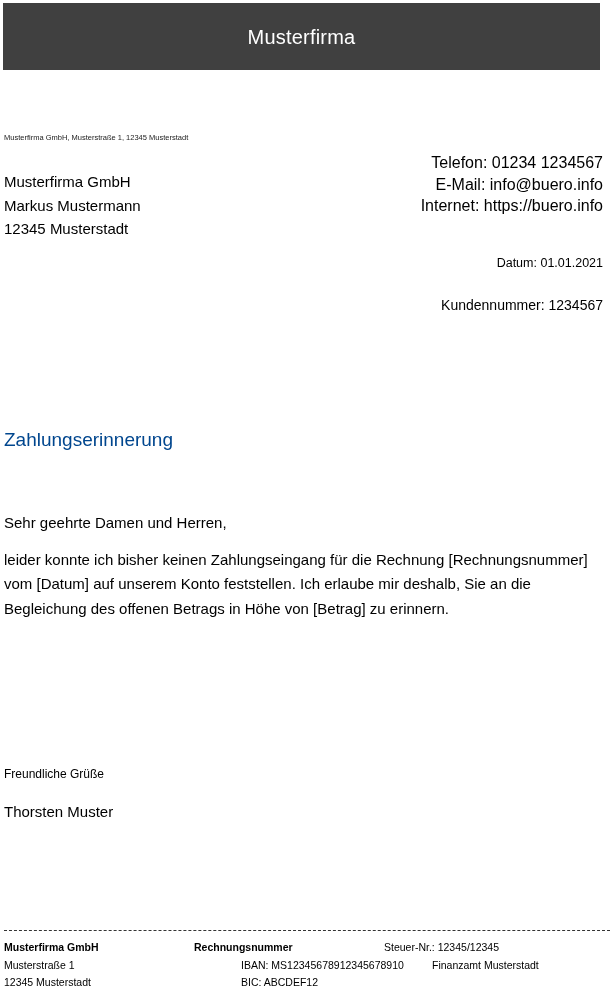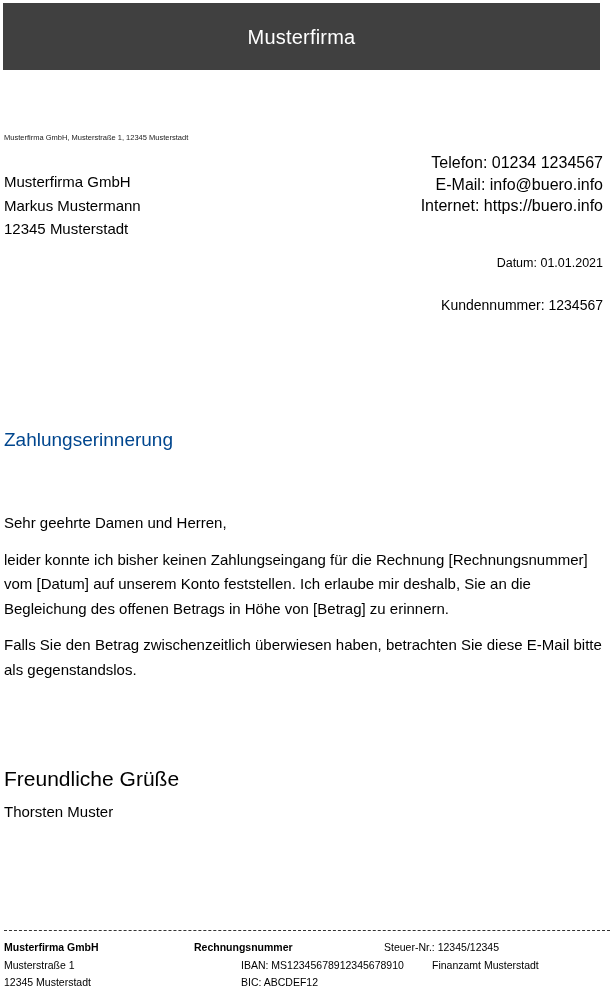--- a/index.html
+++ b/index.html
@@ -87,21 +87,21 @@
       font-size: 15px;
       line-height: 24.5px;
     }
     .body-text p {
       margin: 0 0 12px 0;
     }
     .closing {
       position: absolute;
       left: 4px;
       top: 767px;
-      font-size: 21px;
+      font-size: 12px;
     }
     .signature {
       position: absolute;
       left: 4px;
       top: 803px;
       font-size: 15px;
     }
     .footer-divider {
       position: absolute;
       left: 4px;
@@ -148,21 +148,20 @@
 </div>
 
 <div class="datum">Datum: 01.01.2021</div>
 <div class="kunden">Kundennummer: 1234567</div>
 
 <div class="subject">Zahlungserinnerung</div>
 
 <div class="body-text">
   <p>Sehr geehrte Damen und Herren,</p>
   <p>leider konnte ich bisher keinen Zahlungseingang für die Rechnung [Rechnungsnummer] vom [Datum] auf unserem Konto feststellen. Ich erlaube mir deshalb, Sie an die Begleichung des offenen Betrags in Höhe von [Betrag] zu erinnern.</p>
-  <p>Falls Sie den Betrag zwischenzeitlich überwiesen haben, betrachten Sie diese E-Mail bitte als gegenstandslos.</p>
 </div>
 
 <div class="closing">Freundliche Grüße</div>
 <div class="signature">Thorsten Muster</div>
 
 <div class="footer-divider"></div>
 
 <div class="footer">
   <div class="fcol" style="left:4px;">
     <div class="bold">Musterfirma GmbH</div>

